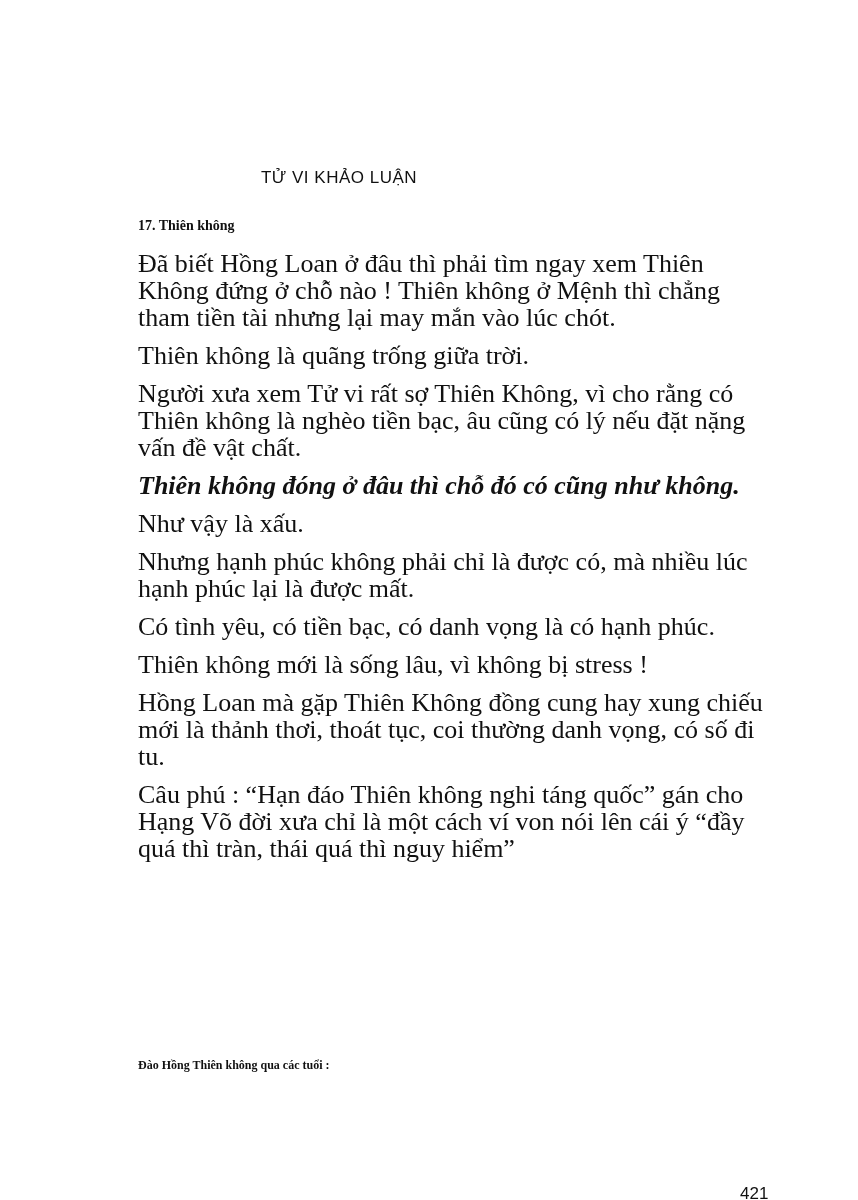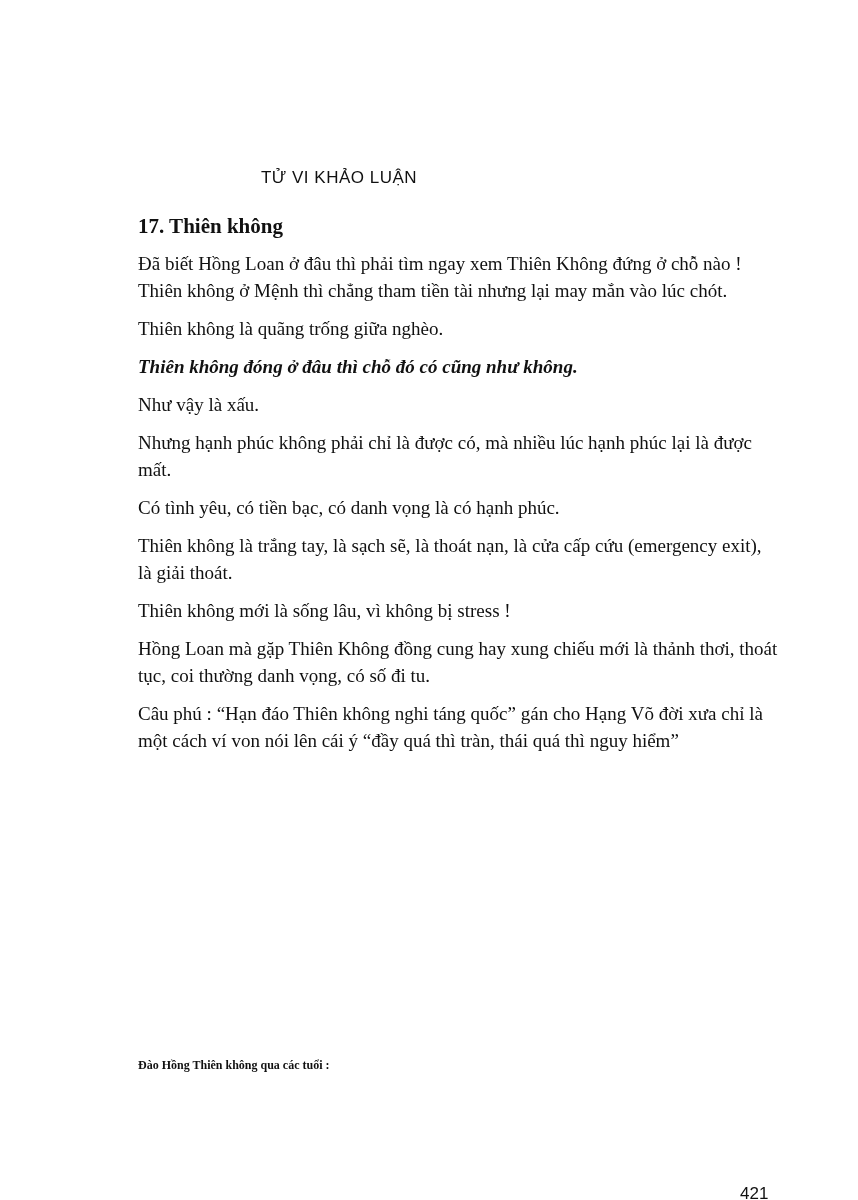--- a/index.html
+++ b/index.html
@@ -5,43 +5,43 @@
   html, body { margin: 0; padding: 0; }
   body {
     width: 858px; height: 1200px; background: #ffffff; position: relative; overflow: hidden;
     font-family: "Liberation Serif", "DejaVu Serif", serif; color: #111;
   }
   .running-head {
     position: absolute; top: 168px; left: 0; width: 678px; text-align: center;
     font-family: "Liberation Sans", "DejaVu Sans", sans-serif; font-size: 17px; letter-spacing: 0.5px; color: #111;
   }
   .content { position: absolute; left: 138px; width: 640px; top: 212px; }
-  .section-title { font-weight: bold; font-size: 21px; margin: 0 0 10px 0; line-height: 28px; }
-  .para { font-size: 19px; line-height: 27px; margin: 0 0 11px 0; }
+  .section-title { font-weight: bold; font-size: 14px; margin: 0 0 10px 0; line-height: 28px; }
+  .para { font-size: 26px; line-height: 27px; margin: 0 0 11px 0; }
   .italic { font-style: italic; font-weight: bold; }
   .sub-heading { position: absolute; left: 138px; top: 1058px; font-weight: bold; font-size: 12px; }
   .page-number {
     position: absolute; left: 740px; top: 1184px;
     font-family: "Liberation Sans", "DejaVu Sans", sans-serif; font-size: 17px; text-align: right;
   }
 </style>
 </head>
 <body>
 
 <div class="running-head">TỬ VI KHẢO LUẬN</div>
 
 <div class="content">
   <div class="section-title">17.  Thiên không</div>
   <p class="para">Đã biết Hồng Loan ở đâu thì phải tìm ngay xem Thiên Không đứng ở chỗ nào ! Thiên không ở Mệnh thì chẳng tham tiền tài nhưng lại may mắn vào lúc chót.</p>
-  <p class="para">Thiên không là quãng trống giữa nghèo.</p>
+  <p class="para">Thiên không là quãng trống giữa trời.</p>
+  <p class="para">Người xưa xem Tử vi rất sợ Thiên Không, vì cho rằng có Thiên không là nghèo tiền bạc, âu cũng có lý nếu đặt nặng vấn đề vật chất.</p>
   <p class="para italic">Thiên không đóng ở đâu thì chỗ đó có cũng như không.</p>
   <p class="para">Như vậy là xấu.</p>
   <p class="para">Nhưng hạnh phúc không phải chỉ là được có, mà nhiều lúc hạnh phúc lại là được mất.</p>
   <p class="para">Có tình yêu, có tiền bạc, có danh vọng là có hạnh phúc.</p>
-  <p class="para">Thiên không là trắng tay, là sạch sẽ, là thoát nạn, là cửa cấp cứu (emergency exit), là giải thoát.</p>
   <p class="para">Thiên không mới là sống  lâu, vì không bị stress !</p>
   <p class="para">Hồng Loan mà gặp Thiên Không đồng cung hay xung chiếu mới là thảnh thơi, thoát tục, coi thường danh vọng, có số đi tu.</p>
   <p class="para">Câu phú : “Hạn đáo Thiên không nghi táng quốc” gán cho Hạng Võ đời xưa chỉ là một cách ví von nói lên cái ý “đầy quá thì tràn, thái quá thì nguy hiểm”</p>
 </div>
 
 <div class="sub-heading">Đào Hồng Thiên không qua các tuổi :</div>
 
 <div class="page-number">421</div>
 
 </body></html>

